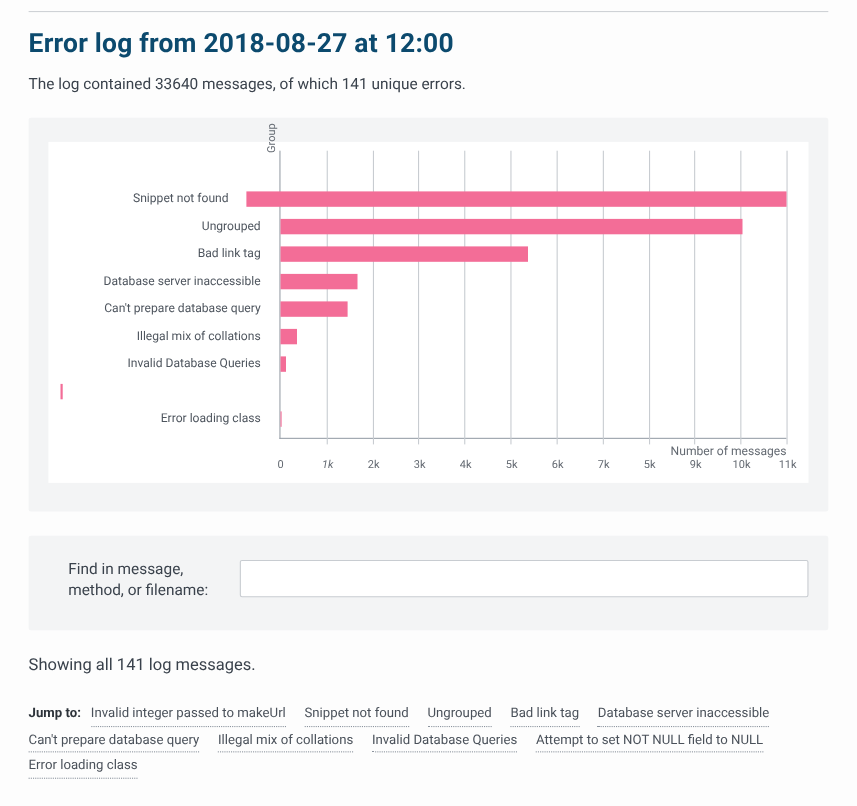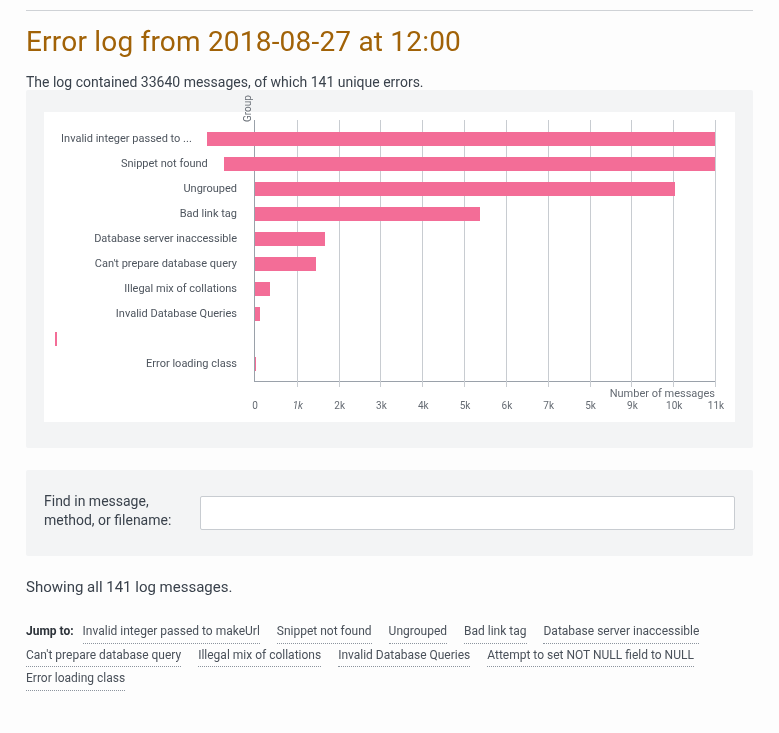--- a/index.html
+++ b/index.html
@@ -14,29 +14,30 @@
     box-sizing: border-box;
     padding: 10px 26px 30px 26px;
     position: relative;
   }
   hr.top-rule {
     border: none;
     border-top: 1px solid #cfd2d6;
     margin: 0 0 14px 0;
   }
   h1.page-title {
-    font-size: 28px;
-    font-weight: 400;
-    color: #a16207;
+    font-size: 24px;
+    font-weight: 700;
+    color: #0c4a6e;
     margin: 8px 0 16px 0;
     letter-spacing: 0.2px;
   }
   .subtitle {
     font-size: 14px;
     color: #3a424c;
+    margin-bottom: 22px;
   }
 
   .panel {
     background: #f3f4f5;
     border-radius: 2px;
     padding: 22px 18px 26px 18px;
     margin-bottom: 22px;
   }
 
   
@@ -103,22 +104,23 @@
     position: absolute;
     bottom: -24px;
     transform: translateX(-50%);
     font-size: 10px;
     color: #646a72;
   }
 
   
   .search-panel {
     display: flex;
-    align-items: flex-end;
+    align-items: flex-start;
     gap: 16px;
+    margin-left: 18px;
   }
   .search-label {
     width: 140px;
     font-size: 14px;
     color: #3a424c;
     line-height: 1.35;
   }
   .search-input {
     flex: 1;
     height: 34px;
@@ -204,25 +206,20 @@
           </div>
           <div class="tick" style="left: 81.8182%;">
             <div class="tick-label">9k</div>
           </div>
           <div class="tick" style="left: 90.9091%;">
             <div class="tick-label">10k</div>
           </div>
           <div class="tick" style="left: 100%;">
             <div class="tick-label">11k</div>
           </div>
-          <div class="chart-row" style="top: 6px;">
-            <div class="row-label">Invalid integer passed to ...</div>
-            <div style="width: 10px;"></div>
-            <div class="row-bar" style="width: calc(99.0909%); background: rgb(243, 109, 151);"></div>
-          </div>
           <div class="chart-row" style="top: 31px;">
             <div class="row-label">Snippet not found</div>
             <div style="width: 10px;"></div>
             <div class="row-bar" style="width: calc(86.3636%); background: rgb(243, 109, 151);"></div>
           </div>
           <div class="chart-row" style="top: 56px;">
             <div class="row-label">Ungrouped</div>
             <div style="width: 10px;"></div>
             <div class="row-bar" style="width: calc(62.7273%); background: rgb(243, 109, 151);"></div>
           </div>

